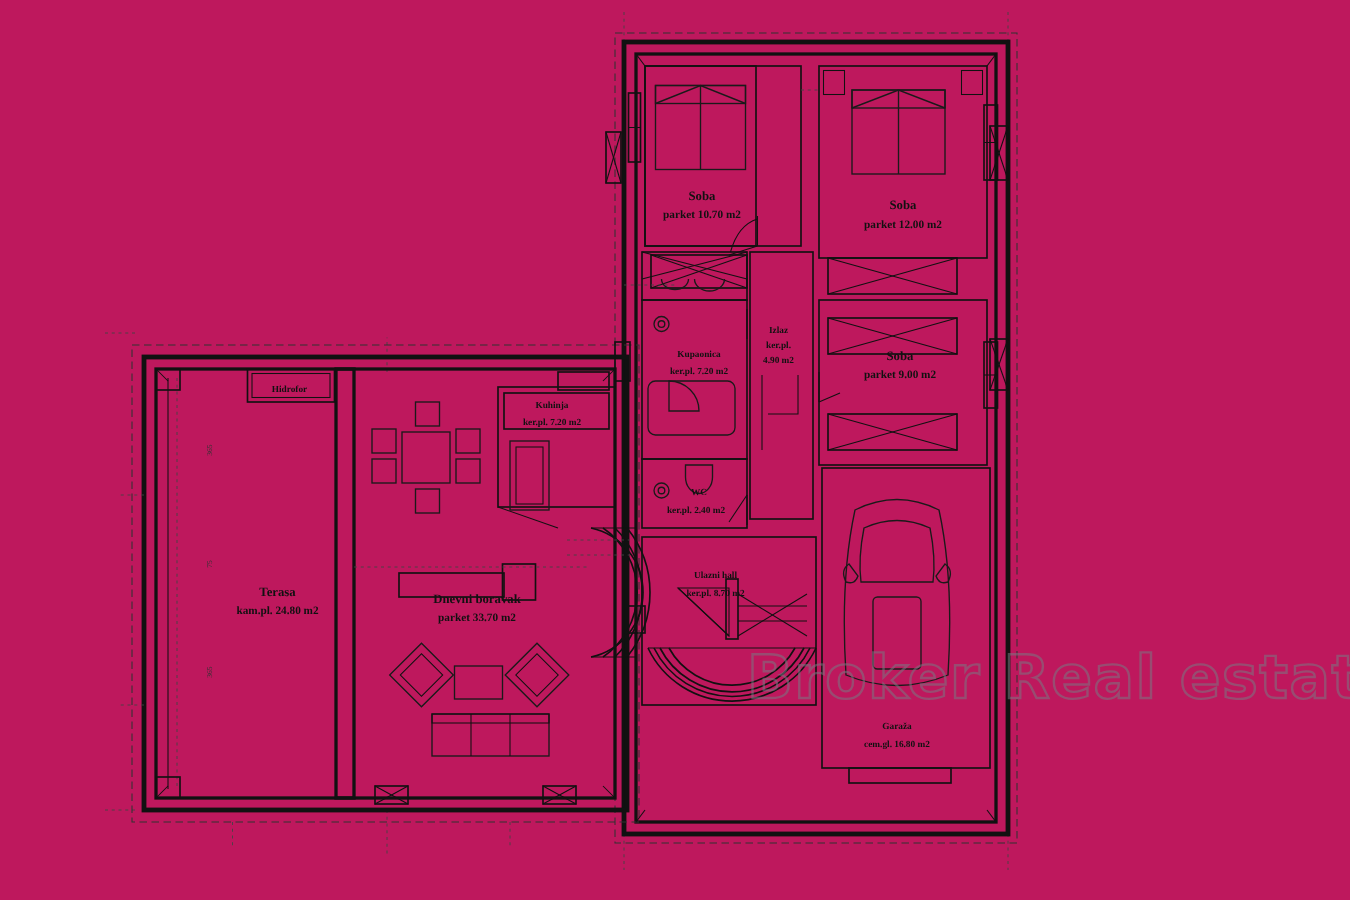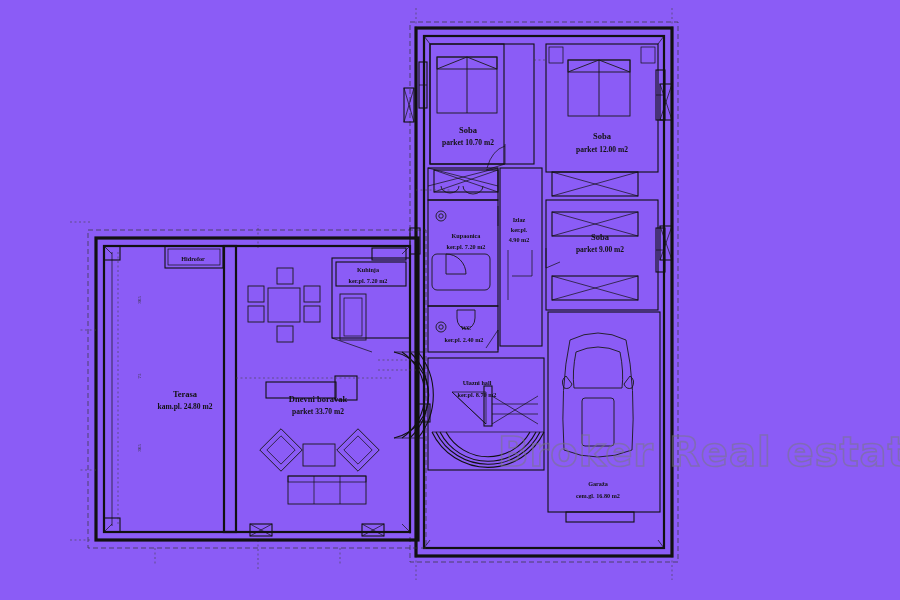--- a/index.html
+++ b/index.html
@@ -1,17 +1,17 @@
 <!DOCTYPE html>
 <html><head>
 <meta charset="utf-8">
 <style>
   html,body{margin:0;padding:0;background:#ffffff;}
   body{width:900px;height:600px;overflow:hidden;font-family:"Liberation Serif",serif;}
-  #stage{position:relative;width:900px;height:600px;background:#8b5cf6;}
+  #stage{position:relative;width:900px;height:600px;background:#be185d;}
   svg#plan{position:absolute;left:0;top:0;width:900px;height:600px;}
   .lbl{font-family:"Liberation Serif",serif;fill:#111;text-anchor:middle;font-weight:bold;}
   .lbl-name{font-size:8.5px;}
   .lbl-area{font-size:7.5px;}
   .lbl-small{font-size:6.2px;}
   .lbl-dim{font-size:5px;fill:#333;font-weight:normal;}
   .wall{stroke:#111;fill:none;}
   .w-out{stroke-width:3.2;}
   .w-mid{stroke-width:2.2;}
   .w-thin{stroke-width:1.1;}

